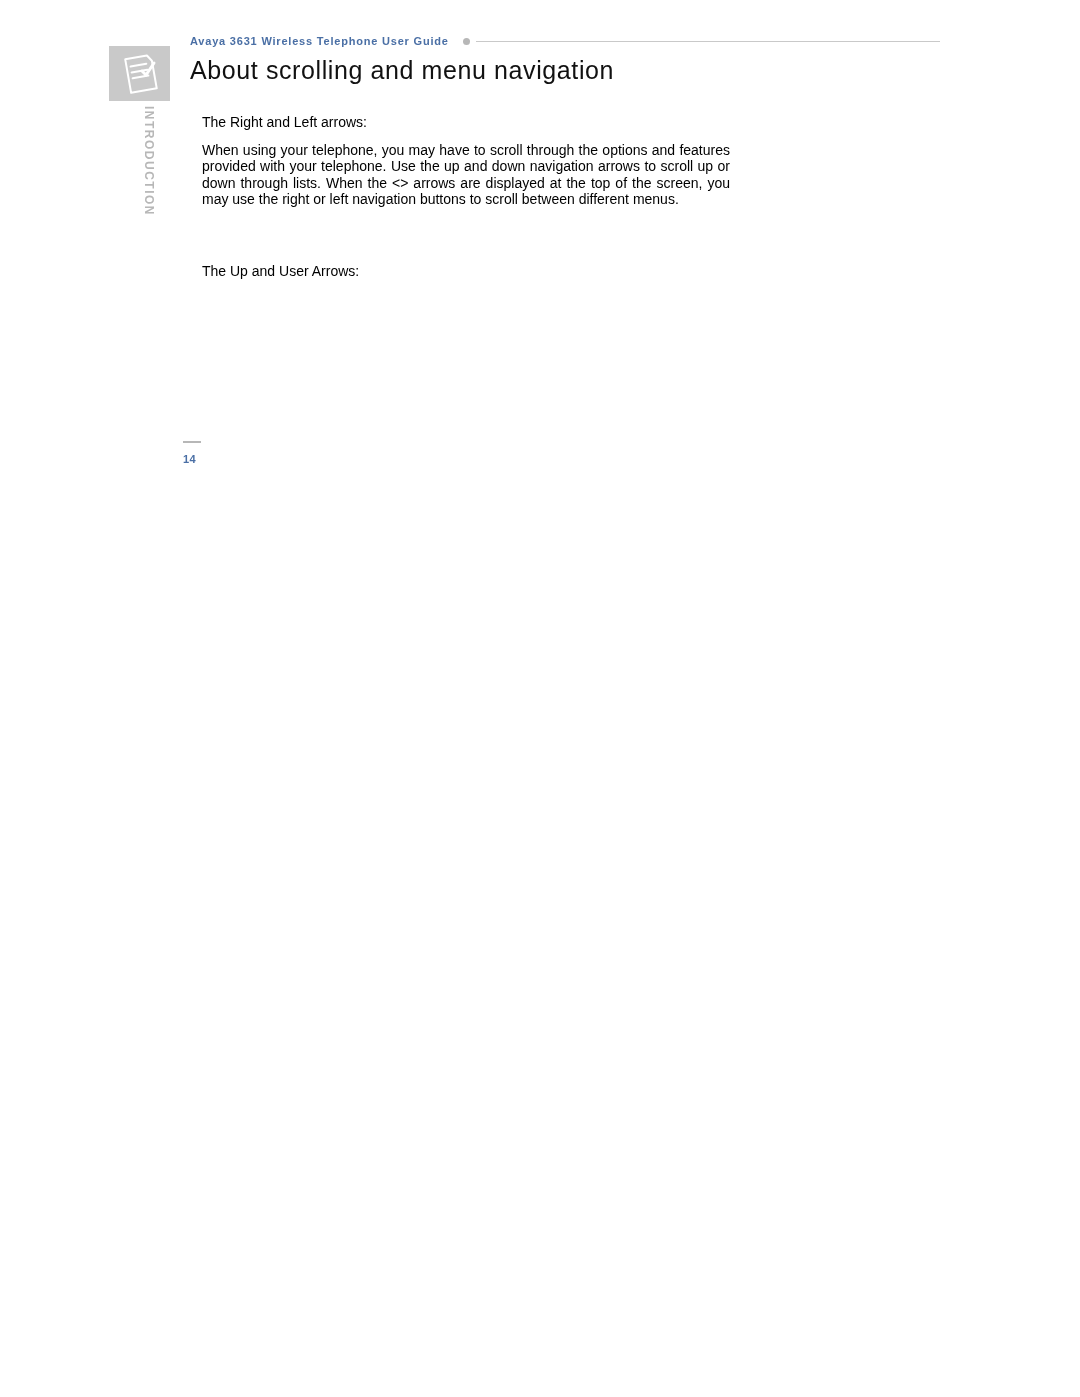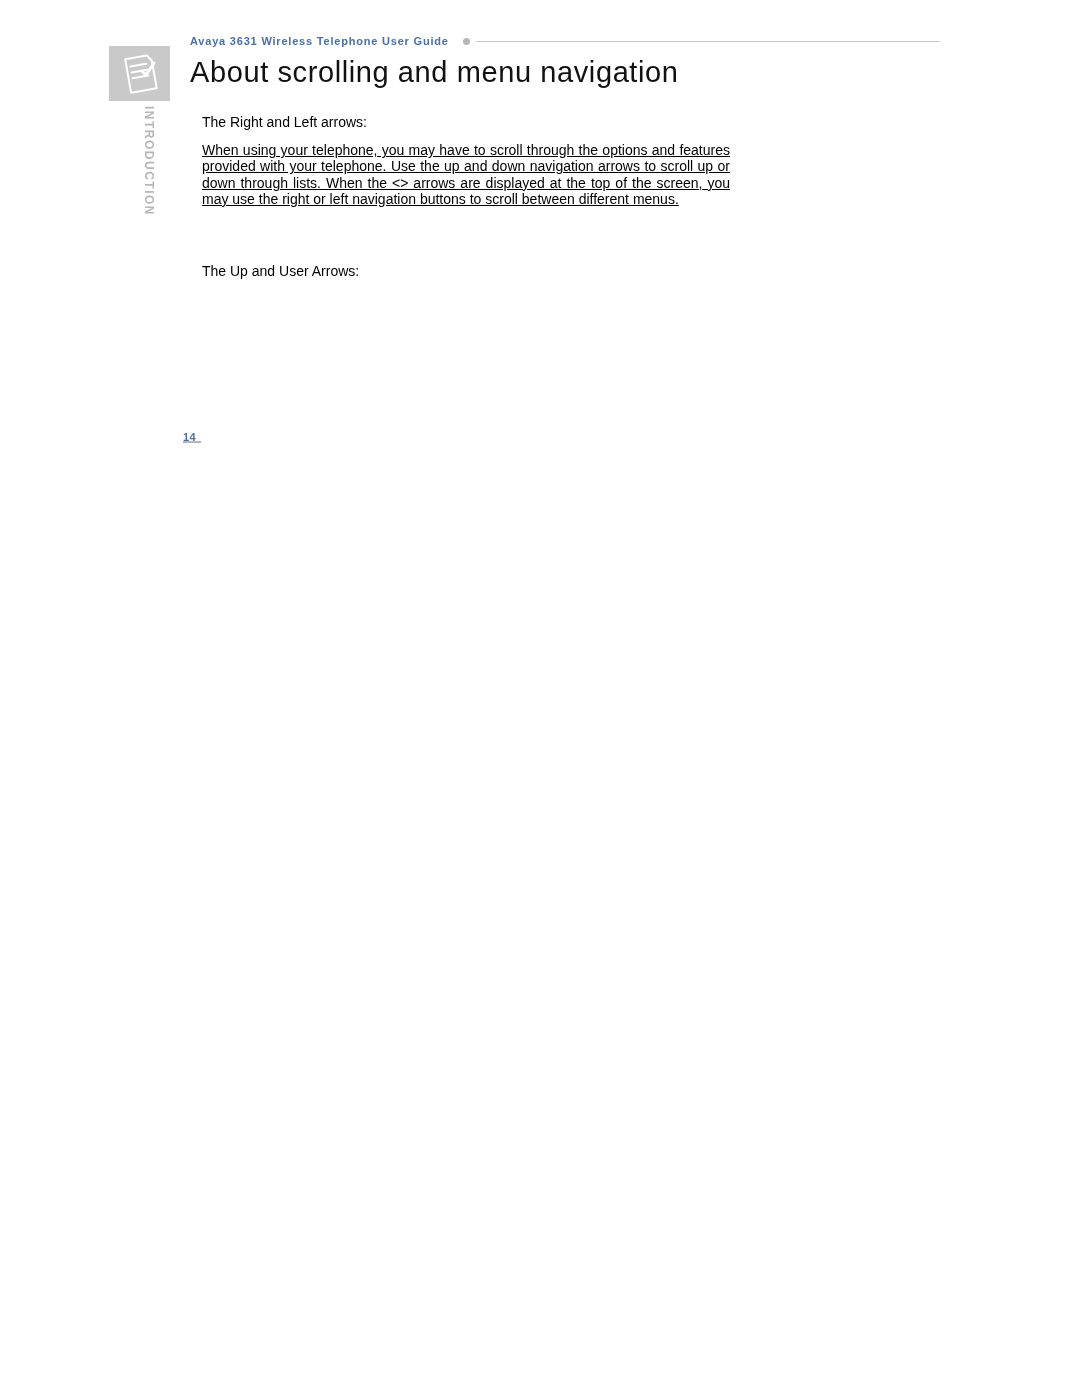--- a/index.html
+++ b/index.html
@@ -70,46 +70,45 @@
     font-size: 12px;
     font-weight: bold;
     letter-spacing: 1.5px;
     writing-mode: vertical-rl;
     text-orientation: mixed;
   }
   .title {
     position: absolute;
     top: 56px;
     left: 190px;
-    font-size: 29px;
+    font-size: 25px;
     color: #111;
     letter-spacing: 0.6px;
   }
   .content {
     position: absolute;
     top: 102px;
     left: 190px;
     width: 552px;
     font-size: 14px;
     line-height: 1.16;
     color: #000;
   }
   .content p {
     margin: 12px;
   }
   .content .just {
     text-align: justify;
-    text-decoration: underline;
   }
   .gap {
     height: 32px;
   }
   .page-num {
     position: absolute;
-    top: 431px;
+    top: 453px;
     left: 183px;
     color: #4a6fa5;
     font-size: 11px;
     font-weight: bold;
     letter-spacing: 0.5px;
   }
   .page-num-rule {
     position: absolute;
     top: 441px;
     left: 183px;

